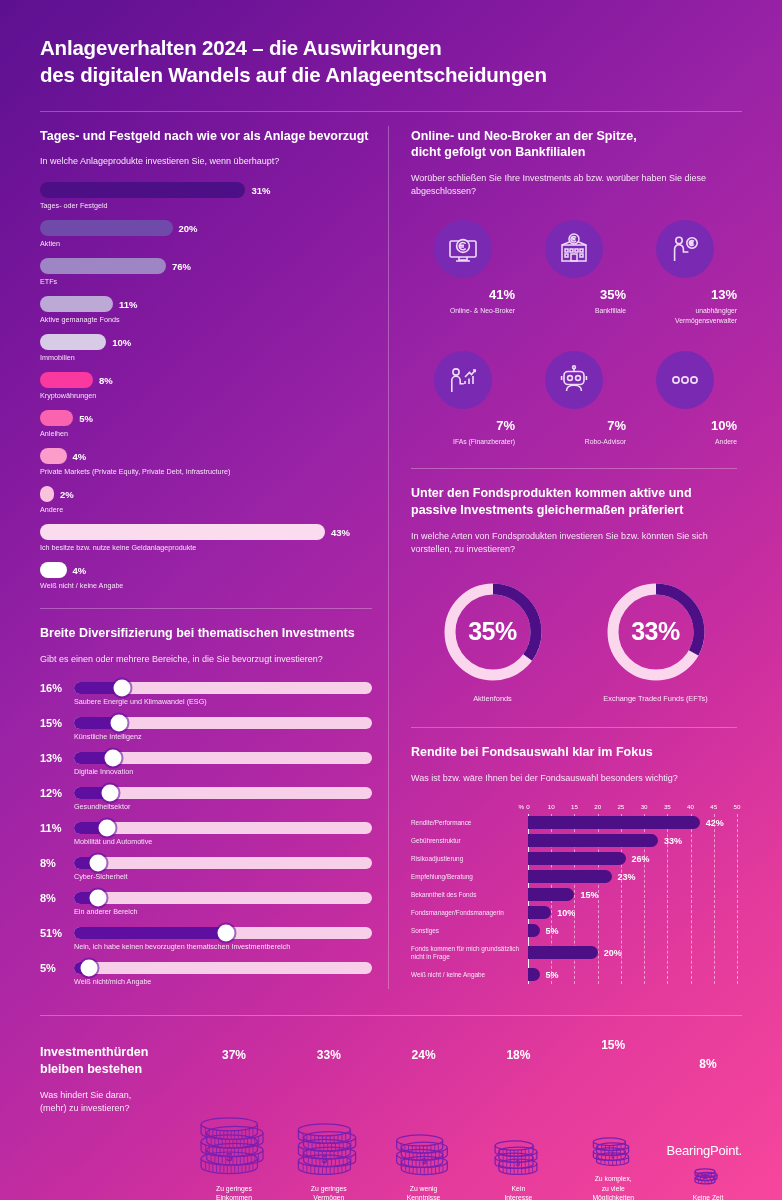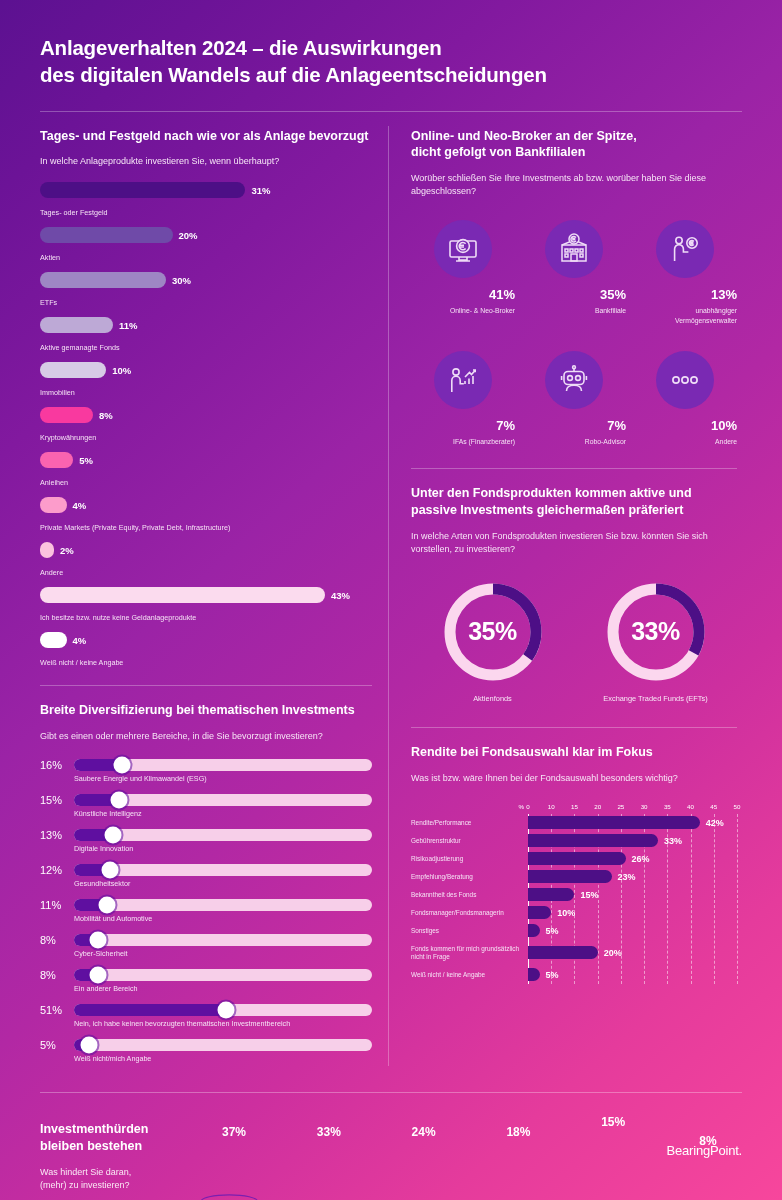--- a/index.html
+++ b/index.html
@@ -76,21 +76,21 @@
     min-width: 14px;
   }
   .barval {
     font-size: 9.5px;
     font-weight: bold;
     margin-left: 6px;
     white-space: nowrap;
   }
   .barlabel {
     font-size: 7.2px;
-    margin-top: 10px;
+    margin-top: 3px;
     color: #f6e3f5;
   }
 
   
   .icongrid {
     display: flex;
     justify-content: space-between;
     margin-top: 22px;
   }
   .iconcell { width: 104px; text-align: right; }
@@ -115,21 +115,21 @@
     display: flex; align-items: center; justify-content: center;
     font-size: 25px; font-weight: bold; letter-spacing: -0.5px;
   }
   .donutlabel { font-size: 7.4px; margin-top: 10px; color: #f8e8f6; }
 
   
   .sliderlist { margin-top: 16px; }
   .sliderrow { margin-bottom: 11px; display: block; }
   .sliderline { display: flex; align-items: center; }
   .sliderpct {
-    width: 34px; font-size: 11px; font-weight: normal; text-align: left;
+    width: 34px; font-size: 11px; font-weight: bold; text-align: left;
   }
   .track {
     position: relative;
     flex: 1;
     height: 12px;
     border-radius: 6px;
     background: #f7cfe9;
   }
   .fill {
     position: absolute; left: 0; top: 0; bottom: 0;
@@ -251,21 +251,21 @@
           <div class="barrow">
             <div class="barline">
               <div class="bar" style="width: 132.558px; background: rgb(111, 74, 168);"></div>
               <div class="barval">20%</div>
             </div>
             <div class="barlabel">Aktien</div>
           </div>
           <div class="barrow">
             <div class="barline">
               <div class="bar" style="width: 125.93px; background: rgb(158, 134, 196);"></div>
-              <div class="barval">30%</div>
+              <div class="barval">76%</div>
             </div>
             <div class="barlabel">ETFs</div>
           </div>
           <div class="barrow">
             <div class="barline">
               <div class="bar" style="width: 72.907px; background: rgb(189, 169, 214);"></div>
               <div class="barval">11%</div>
             </div>
             <div class="barlabel">Aktive gemanagte Fonds</div>
           </div>

